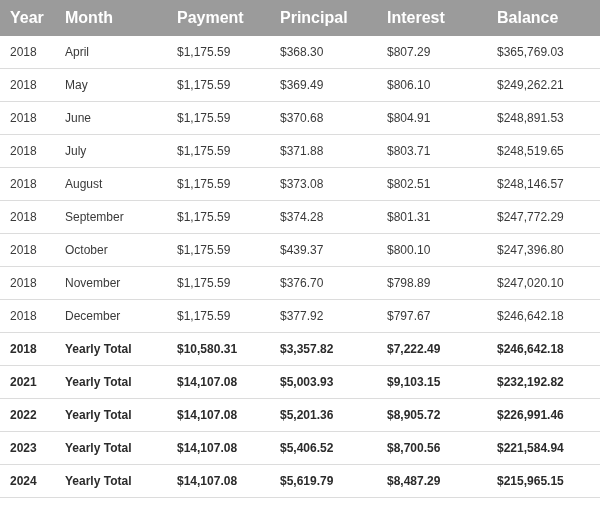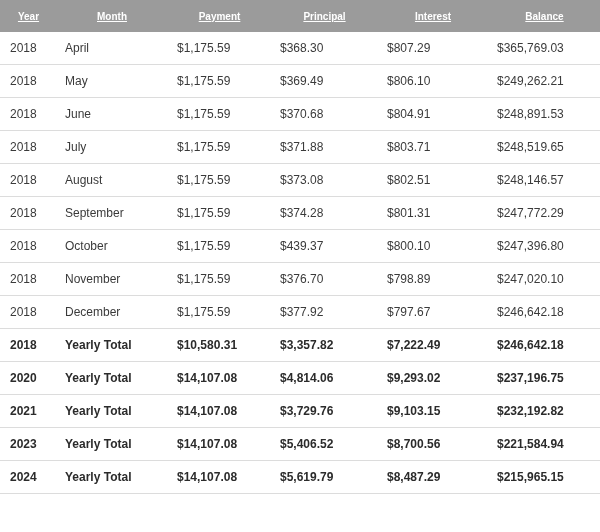--- a/index.html
+++ b/index.html
@@ -17,27 +17,26 @@
   }
   table.amort {
     width: 600px;
     border-collapse: collapse;
     table-layout: fixed;
   }
   table.amort thead th {
     background: #9b9b9b;
     color: #ffffff;
     font-weight: bold;
-    font-size: 10px;
-    text-align: center;
+    font-size: 16px;
+    text-align: left;
     padding: 9px 8px 9px 10px;
     height: 14px;
     vertical-align: middle;
     border: none;
-    text-decoration: underline;
   }
   table.amort tbody td {
     padding: 9px 8px 9px 10px;
     border-bottom: 1px solid #dcdcdc;
     vertical-align: middle;
     font-size: 12px;
     color: #3a3a3a;
     background: #ffffff;
     white-space: nowrap;
     overflow: hidden;
@@ -151,34 +150,34 @@
       </tr>
       <tr class="total">
         <td>2018</td>
         <td>Yearly Total</td>
         <td>$10,580.31</td>
         <td>$3,357.82</td>
         <td>$7,222.49</td>
         <td>$246,642.18</td>
       </tr>
       <tr class="total">
-        <td>2020</td>
-        <td>Yearly Total</td>
-        <td>$14,107.08</td>
-        <td>$4,814.06</td>
-        <td>$9,293.02</td>
-        <td>$237,196.75</td>
-      </tr>
-      <tr class="total">
         <td>2021</td>
         <td>Yearly Total</td>
         <td>$14,107.08</td>
-        <td>$3,729.76</td>
+        <td>$5,003.93</td>
         <td>$9,103.15</td>
         <td>$232,192.82</td>
+      </tr>
+      <tr class="total">
+        <td>2022</td>
+        <td>Yearly Total</td>
+        <td>$14,107.08</td>
+        <td>$5,201.36</td>
+        <td>$8,905.72</td>
+        <td>$226,991.46</td>
       </tr>
       <tr class="total">
         <td>2023</td>
         <td>Yearly Total</td>
         <td>$14,107.08</td>
         <td>$5,406.52</td>
         <td>$8,700.56</td>
         <td>$221,584.94</td>
       </tr>
       <tr class="total">

